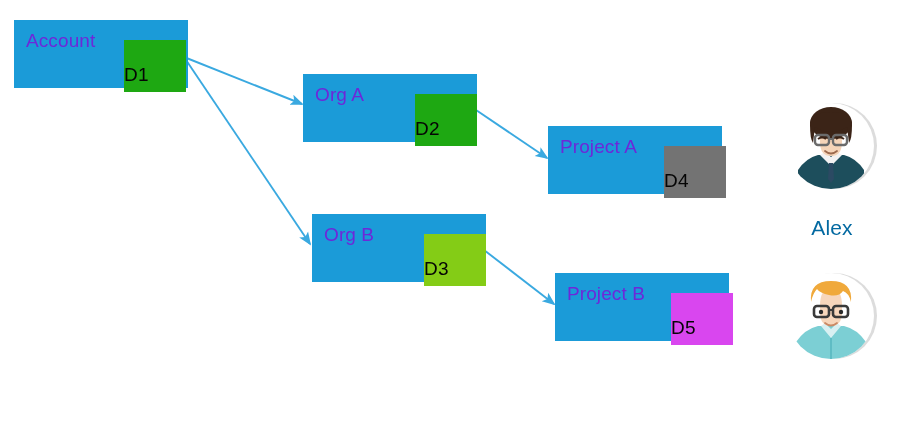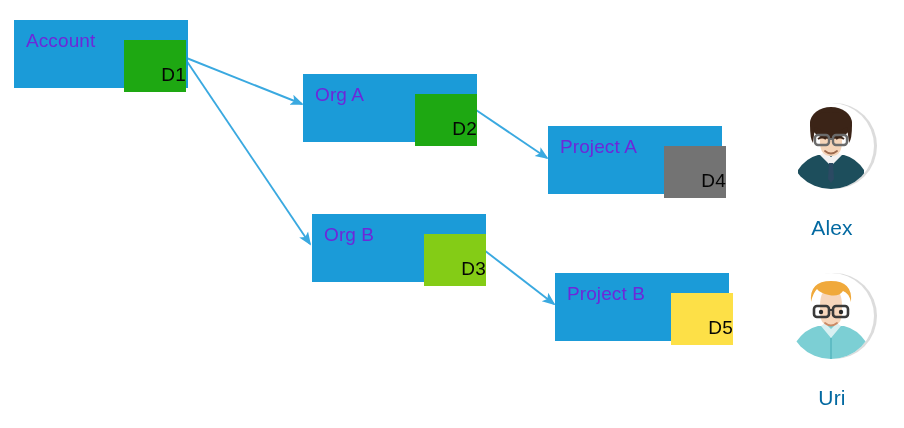--- a/index.html
+++ b/index.html
@@ -49,21 +49,21 @@
     width: 62px;
     height: 52px;
     background: #1ea812;
     box-sizing: border-box;
   }
   .node-badge-label {
     position: absolute;
     left: 0;
     right: 0;
     top: 24px;
-    text-align: right;
+    text-align: left;
     font-size: 19px;
     line-height: 22px;
     color: #050505;
     letter-spacing: 0.2px;
   }
 
   
   #arrows {
     position: absolute;
     left: 0;
@@ -140,21 +140,21 @@
     <div class="node-main" style="background: rgb(27, 155, 216);"></div>
     <div class="node-label">Project A</div>
     <div class="node-badge" style="left: 116px; top: 20px; background: #737373;">
       <div class="node-badge-label">D4</div>
     </div>
   </div>
 
   <div class="node" style="left:555px; top:273px;">
     <div class="node-main" style="background: rgb(27, 155, 216);"></div>
     <div class="node-label">Project B</div>
-    <div class="node-badge" style="left: 116px; top: 20px; background: #fde047;">
+    <div class="node-badge" style="left: 116px; top: 20px; background: #d946ef;">
       <div class="node-badge-label">D5</div>
     </div>
   </div>
 
   <div class="person" style="left:772px; top:98px;">
     <div class="person-avatar">
       <svg width="96" height="96" viewBox="0 0 96 96" xmlns="http://www.w3.org/2000/svg">
         <circle cx="50" cy="48" r="43" fill="#dcdcdc"></circle>
         <circle cx="47" cy="48" r="43" fill="#ffffff"></circle>
         <clipPath id="clipAlex">
@@ -195,16 +195,15 @@
           <path d="M27 34 q-2 -21 20 -21 q22 0 20 21 q-2 -9 -8 -11 q-4 6 -14 4 q-9 -2 -12 -6 q-4 4 -6 13 Z" fill="#f0a93b"></path>
           <rect x="30" y="38" width="15" height="11" rx="3" fill="none" stroke="#3a3a3a" stroke-width="2.6"></rect>
           <rect x="49" y="38" width="15" height="11" rx="3" fill="none" stroke="#3a3a3a" stroke-width="2.6"></rect>
           <line x1="45" y1="42" x2="49" y2="42" stroke="#3a3a3a" stroke-width="2.2"></line>
           <circle cx="37" cy="44" r="2.2" fill="#2a2a2a"></circle>
           <circle cx="57" cy="44" r="2.2" fill="#2a2a2a"></circle>
           <path d="M41 55 q6 5 12 0" fill="none" stroke="#c98a66" stroke-width="1.8" stroke-linecap="round"></path>
         </g>
       </svg>
     </div>
-    <div class="person-name">Uri</div>
   </div>
 
 </div>
 
 </body></html>

